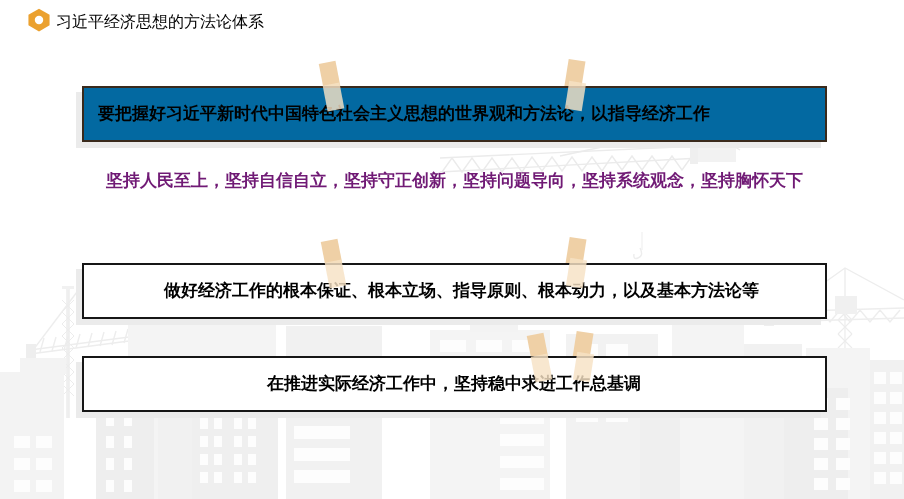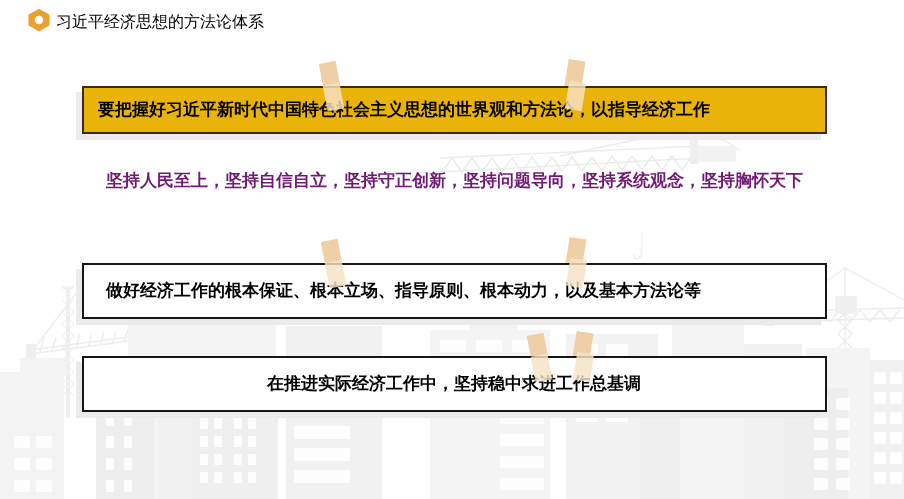--- a/index.html
+++ b/index.html
@@ -81,22 +81,22 @@
     color: #000000;
     font-size: 17px;
     line-height: 1.35;
     letter-spacing: 0px;
   }
 
   #box-1 {
     left: 82px;
     top: 86px;
     width: 745px;
-    height: 48px;
-    background: #eab308;
+    height: 56px;
+    background: #0369a1;
     border: 2px solid #3a2a1c;
   }
   #box-1 .stmt-text {
     padding-left: 14px;
     padding-right: 8px;
     text-align: left;
   }
 
   #free-text-2 {
     position: absolute;
@@ -115,21 +115,21 @@
     left: 82px;
     top: 263px;
     width: 745px;
     height: 56px;
     background: #ffffff;
     border: 2px solid #161616;
   }
   #box-3 .stmt-text {
     padding-left: 22px;
     padding-right: 8px;
-    text-align: left;
+    text-align: center;
   }
 
   #box-4 {
     left: 82px;
     top: 356px;
     width: 745px;
     height: 56px;
     background: #ffffff;
     border: 2px solid #161616;
   }

